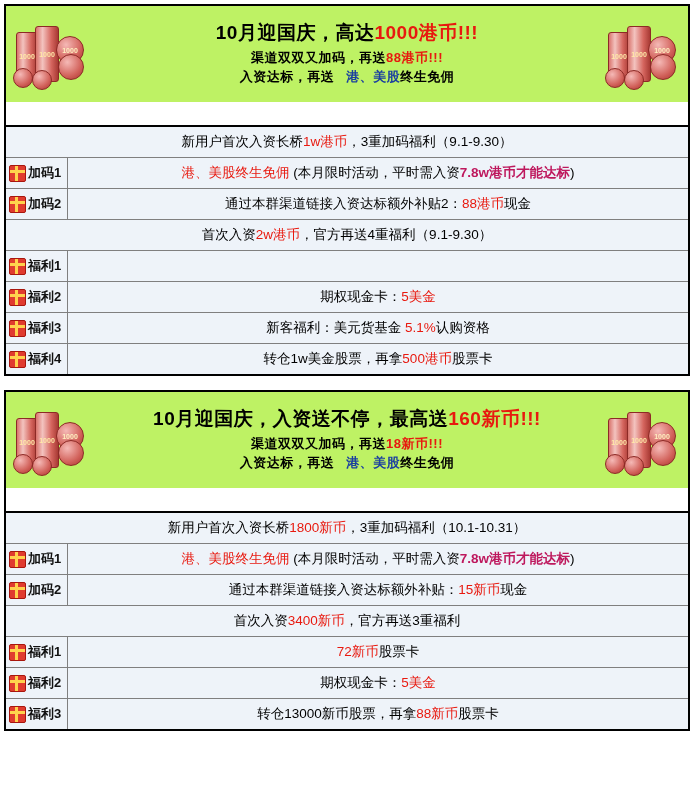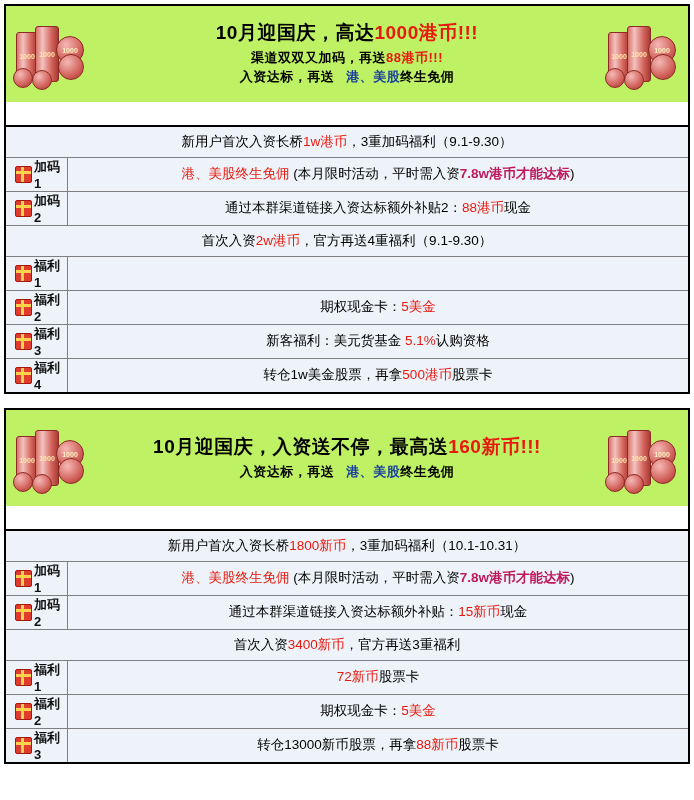--- a/index.html
+++ b/index.html
@@ -67,21 +67,21 @@
   .row:last-child {
     border-bottom: none;
   }
   .tag {
     flex: 0 0 62px;
     border-right: 1px solid #7f7f7f;
     display: flex;
     align-items: center;
     justify-content: flex-start;
     gap: 2px;
-    padding-left: 9px;
+    padding-left: 3px;
     font-size: 13px;
     font-weight: bold;
     color: #111;
     background: #eef3f9;
     box-sizing: border-box;
   }
   .giftbox {
     width: 15px;
     height: 15px;
     flex: 0 0 15px;
@@ -309,20 +309,23 @@
         <div class="coin" style="left:5px; top:58px; width:18px; height:18px;"></div>
         <div class="coin" style="left:24px; top:60px; width:18px; height:18px;"></div>
       </div>
     </div>
 
     <div class="headlines">
       <div class="headline">
         10月迎国庆，入资送不停，最高送<span class="hl-red">160新币!!!</span>
       </div>
       <div class="headline sub">
+        渠道双双又加码，再送<span class="hl-red">18新币!!!</span>
+      </div>
+      <div class="headline sub">
         入资达标，再送<span class="hl-blue">港、美股</span>终生免佣
       </div>
     </div>
 
     <div class="header-art">
       <div class="art-wrap">
         <div class="can" style="left:8px; top:22px; width:20px; height:46px;">
             <span class="lbl">1000</span>
           </div>
         <div class="can" style="left:27px; top:16px; width:22px; height:54px;">

